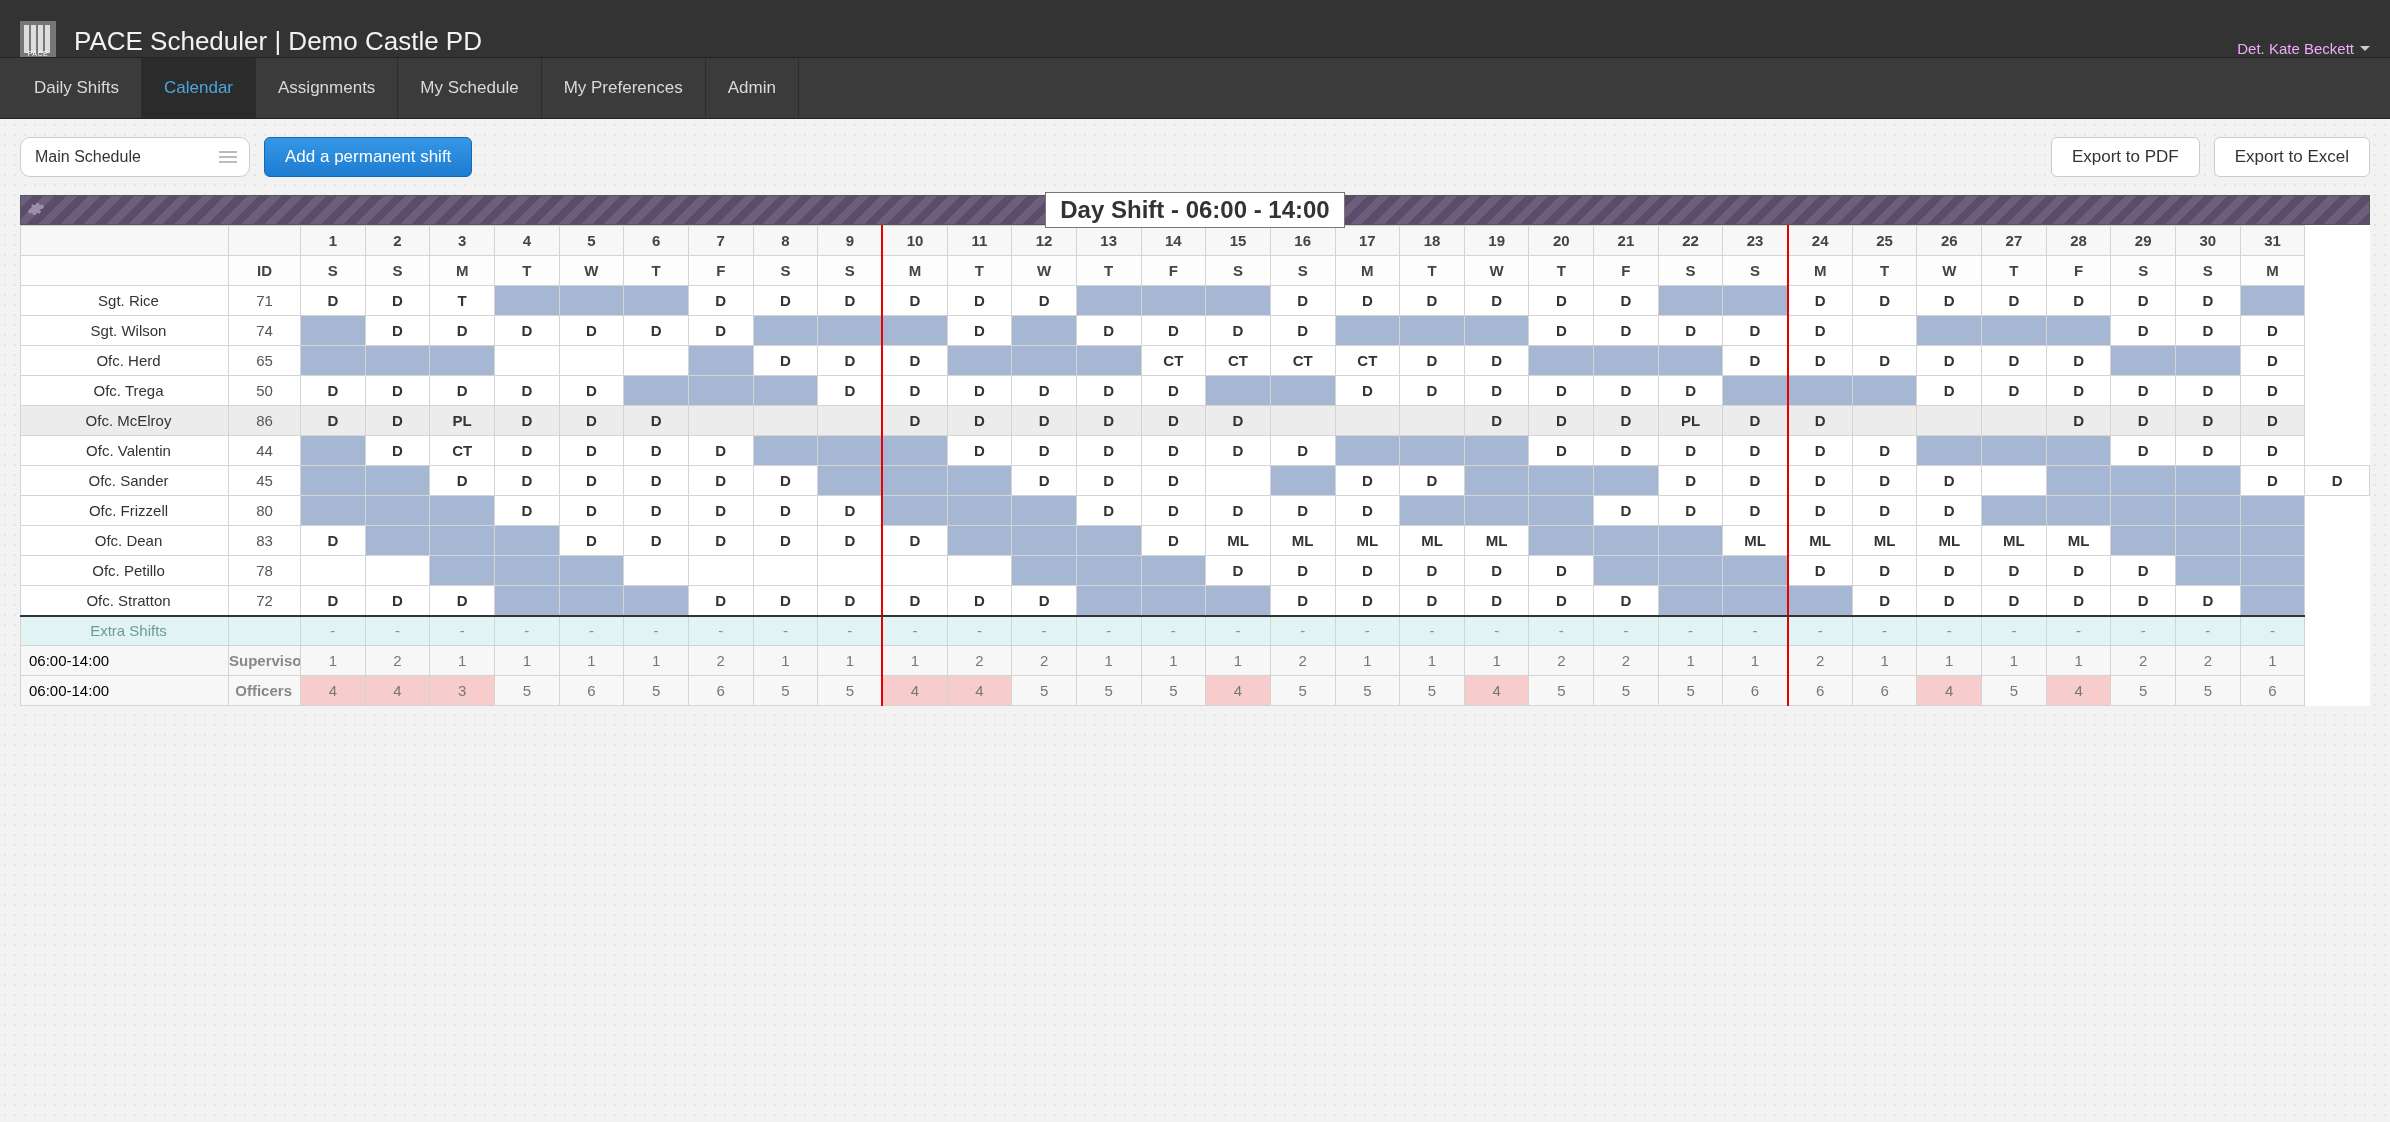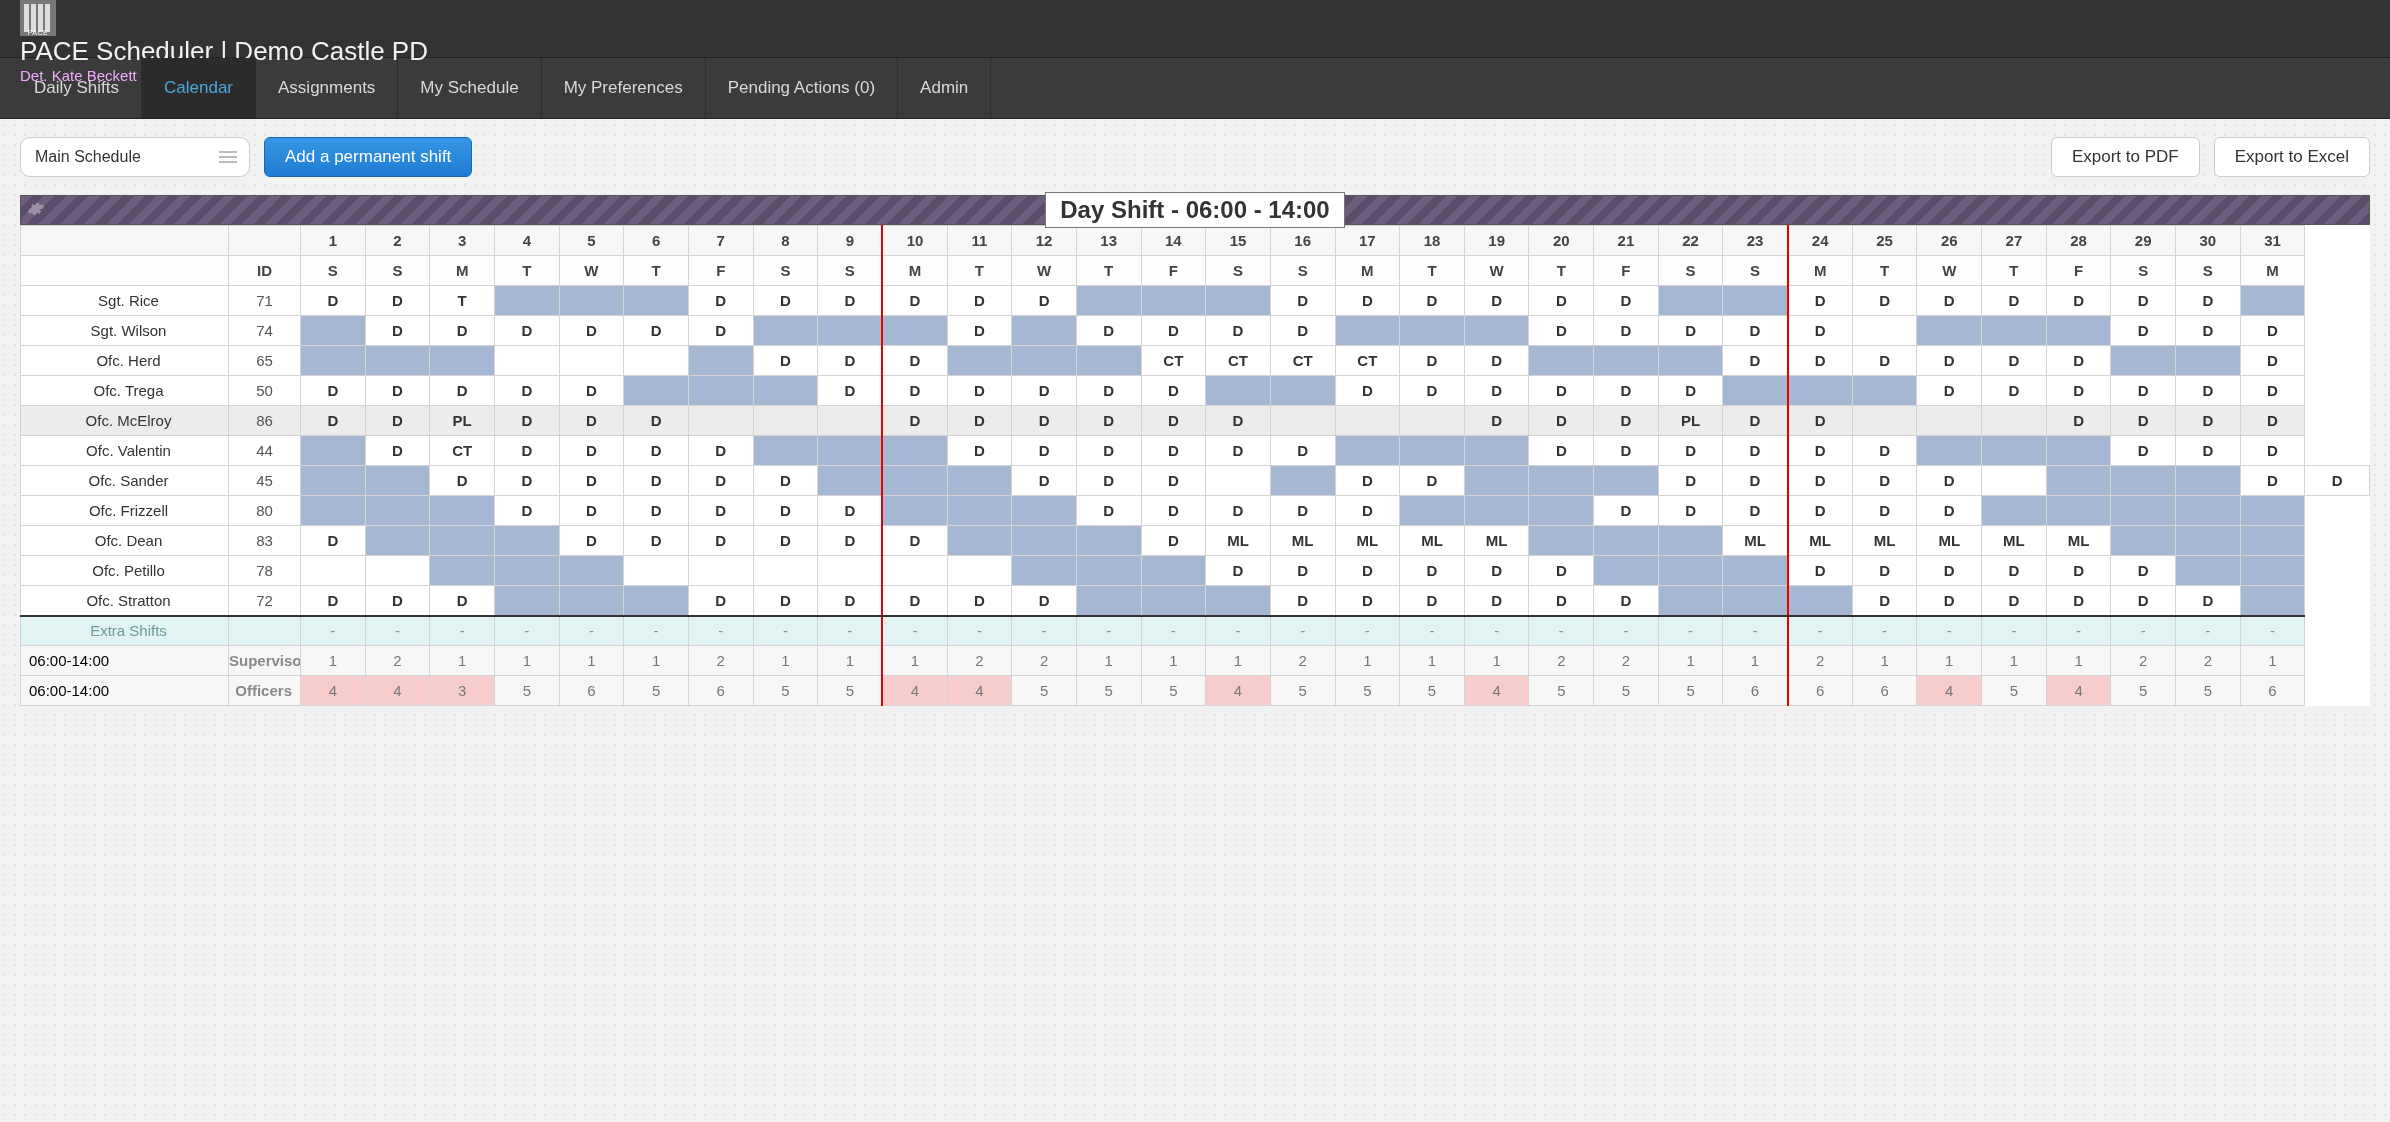--- a/index.html
+++ b/index.html
@@ -10,25 +10,24 @@
       radial-gradient(#e4e4e4 1px, transparent 1px);
     background-size: 10px 10px;
     color: #333;
   }
 
   
   .topbar {
     background: #333333;
     color: #eee;
     display: flex;
-    align-items: flex-start;
+    align-items: flex-end;
     height: 58px;
     padding: 0 20px;
     border-bottom: 1px solid #222;
-    flex-direction: column;
   }
   .logo {
     width: 36px; height: 36px;
     background: #777;
     display: flex; align-items: flex-end; justify-content: center;
     margin-right: 18px;
     position: relative;
   }
   .logo svg { width: 36px; height: 36px; }
   .logo-label {
@@ -225,21 +224,20 @@
     <span class="caret-down"></span>
   </div>
 </div>
 
 <div class="navbar" id="navbar">
     <div class="nav-item">Daily Shifts</div>
     <div class="nav-item active">Calendar</div>
     <div class="nav-item">Assignments</div>
     <div class="nav-item">My Schedule</div>
     <div class="nav-item">My Preferences</div>
-    <div class="nav-item">Pending Actions (0)</div>
     <div class="nav-item">Admin</div>
   </div>
 
 <div class="toolbar">
   <div class="select-box">
     <span>Main Schedule</span>
     <span class="select-handle">
         <span></span>
         <span></span>
         <span></span>

